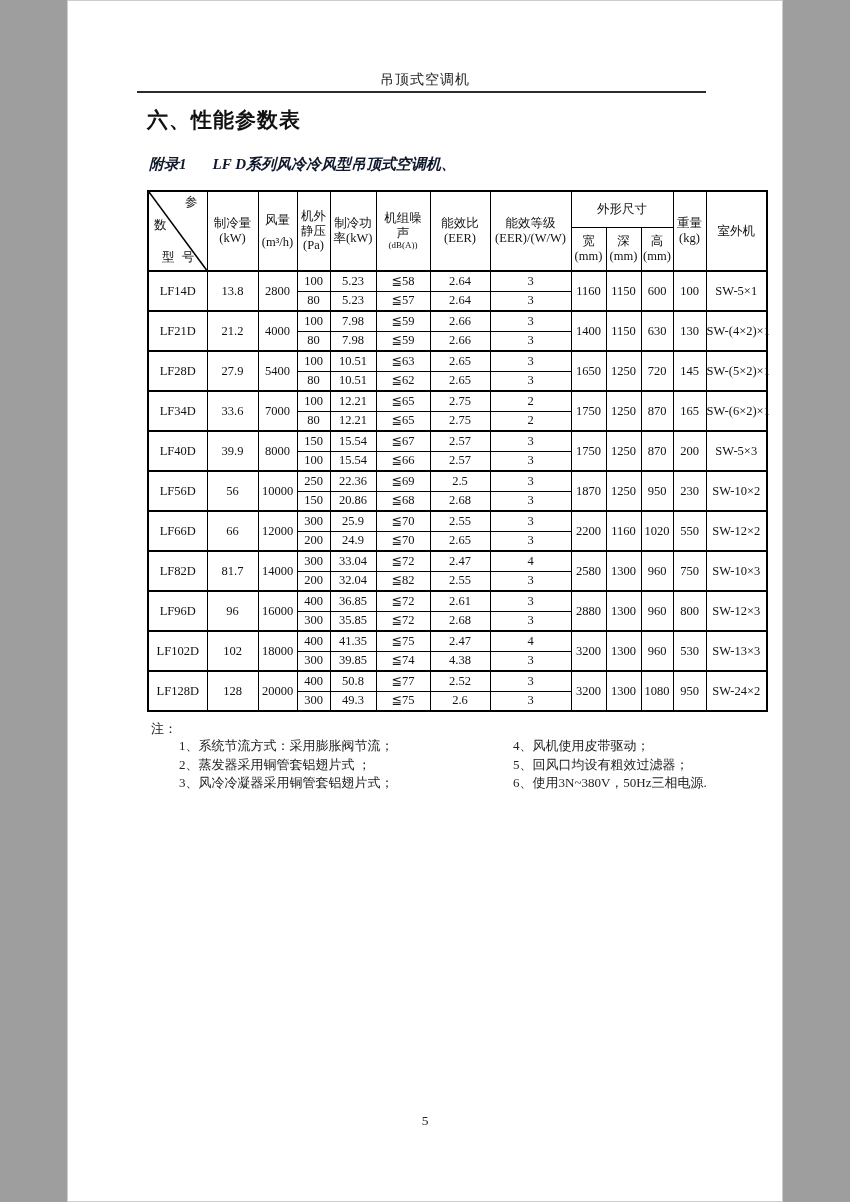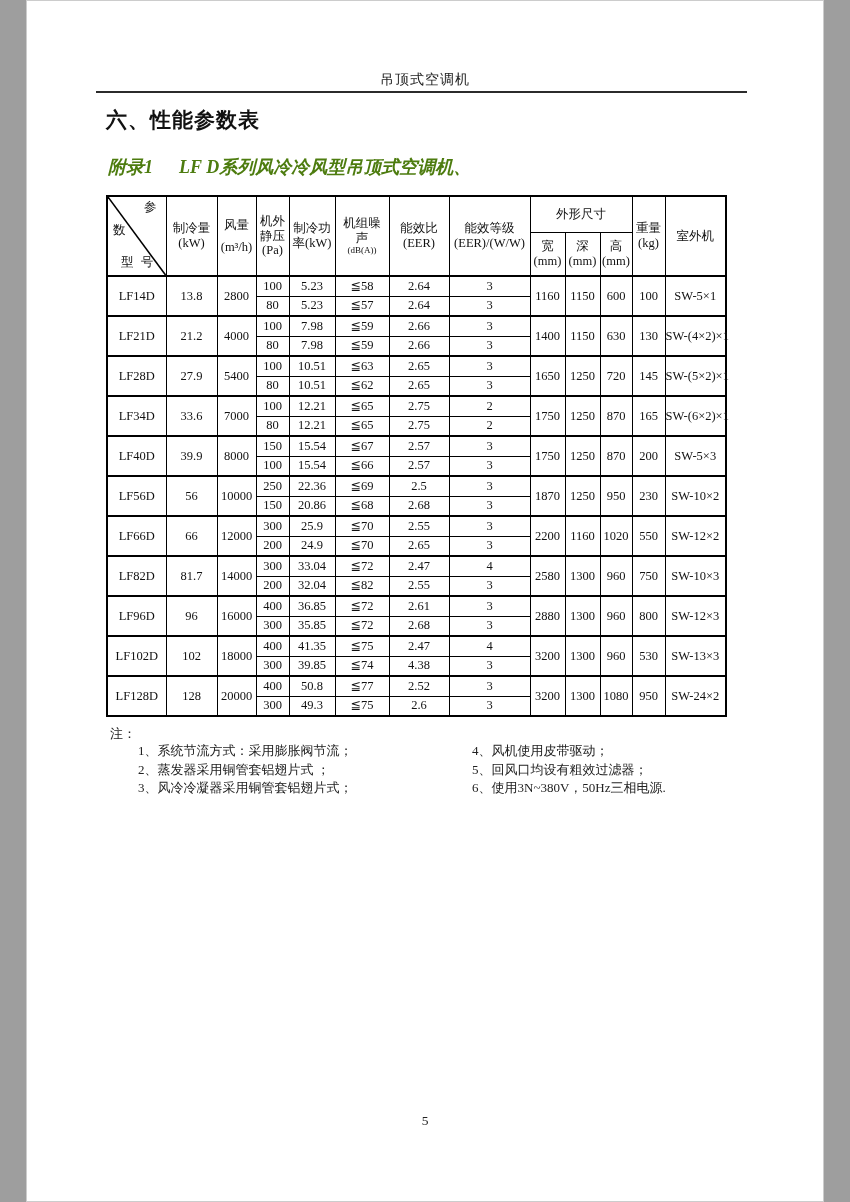--- a/index.html
+++ b/index.html
@@ -1,19 +1,19 @@
 <!DOCTYPE html>
 <html><head>
 <meta charset="utf-8">
 <style>
   * { box-sizing: border-box; }
   html, body { margin: 0; padding: 0; background: #9e9e9e; }
   .page {
     position: relative;
-    width: 798px;
+    width: 716px;
     height: 1202px;
     margin: 0 auto;
     background: #ffffff;
     color: #1a1a1a;
     font-family: "Liberation Serif", "DejaVu Serif", serif;
     box-shadow: inset 0 0 0 1px #cccccc;
     overflow: hidden;
   }
   
   .running-header-text {
@@ -35,22 +35,22 @@
     font-weight: bold;
     font-size: 21px;
     letter-spacing: 1px;
     color: #111;
   }
   
   .appendix-line {
     margin: 21px 0 16px 82px;
     font-weight: bold;
     font-style: italic;
-    font-size: 18px;
-    color: #4d7c0f;
+    font-size: 15px;
+    color: #0f172a;
   }
   .appendix-line .appendix-label { margin-right: 26px; }
   
   table.spec-table {
     margin: 5px 0 0 80px;
     border-collapse: collapse;
     table-layout: fixed;
     width: 619px;
     border: 2px solid #000;
   }

